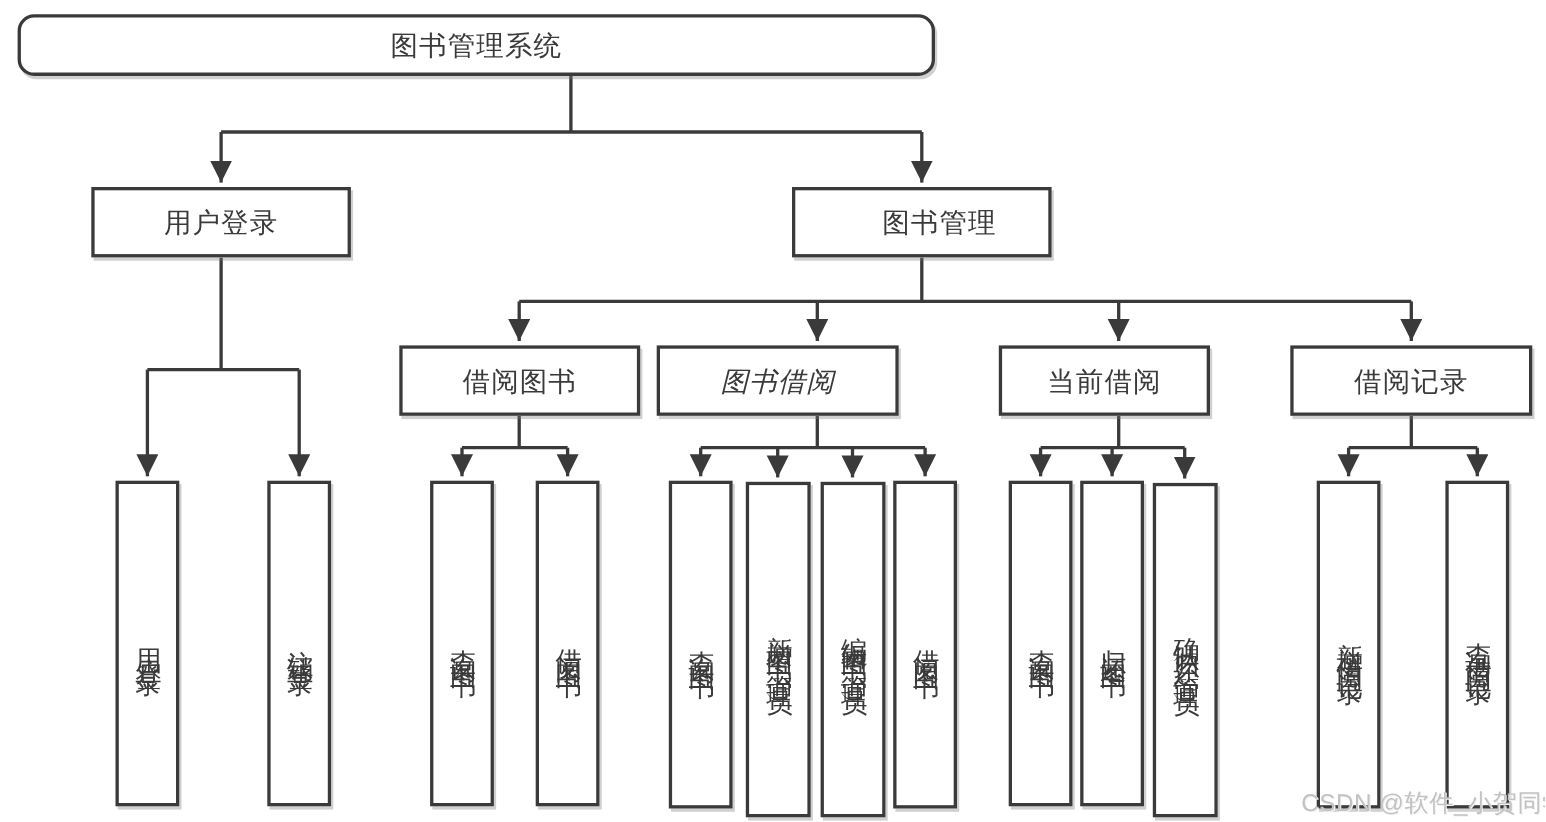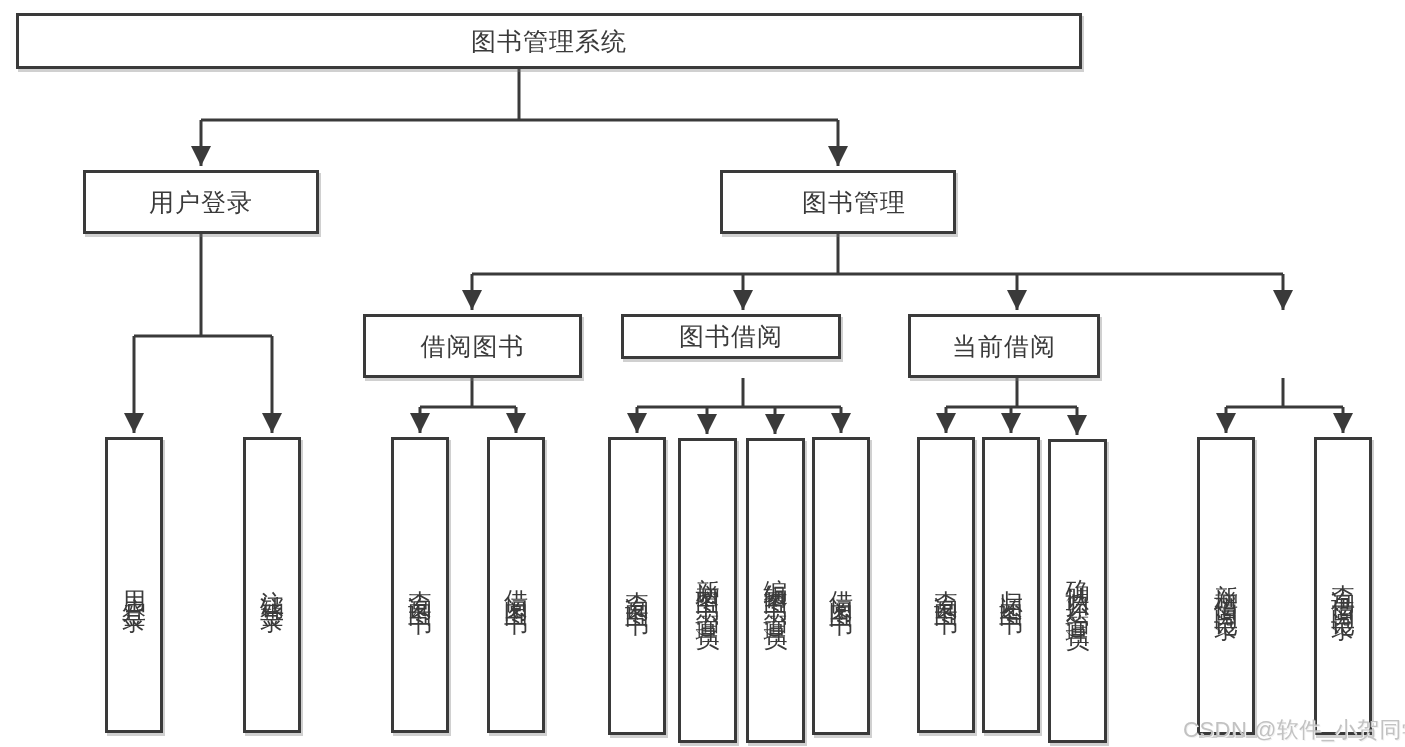--- a/index.html
+++ b/index.html
@@ -100,28 +100,29 @@
       <path d="M1011 407 V433" marker-end="url(#arrow)"></path>
       <path d="M1077 407 V435" marker-end="url(#arrow)"></path>
 
       <path d="M1283 378 V407"></path>
       <path d="M1226 407 H1343"></path>
       <path d="M1226 407 V433" marker-end="url(#arrow)"></path>
       <path d="M1343 407 V433" marker-end="url(#arrow)"></path>
     </g>
   </svg>
 
-  <div class="node hnode" style="left:16px; top:13px; width:1066px; height:56px;">图书管理系统</div>
+  <div class="node hnode" style="left:16px; top:13px; width:834px; height:56px;border-radius:15px;">图书管理系统</div>
 
   <div class="node hnode" style="left:83px; top:170px; width:236px; height:64px;">用户登录</div>
   <div class="node hnode" style="left:720px; top:170px; width:236px; height:64px;padding-left:32px;">图书管理</div>
 
   <div class="node hnode" style="left:363px; top:314px; width:219px; height:64px;">借阅图书</div>
-  <div class="node hnode" style="left:621px; top:314px; width:220px; height:45px;">图书借阅</div>
+  <div class="node hnode" style="left:597px; top:314px; width:220px; height:64px;font-style:italic;">图书借阅</div>
   <div class="node hnode" style="left:908px; top:314px; width:192px; height:64px;">当前借阅</div>
+  <div class="node hnode" style="left:1173px; top:314px; width:220px; height:64px;">借阅记录</div>
 
   <div class="node vnode" style="left:105px; top:437px; width:58px; height:296px;">
     <span class="vtext">用户登录</span>
   </div>
   <div class="node vnode" style="left:243px; top:437px; width:58px; height:296px;">
     <span class="vtext">注销登录</span>
   </div>
 
   <div class="node vnode" style="left:391px; top:437px; width:58px; height:296px;">
     <span class="vtext">查询图书</span>

